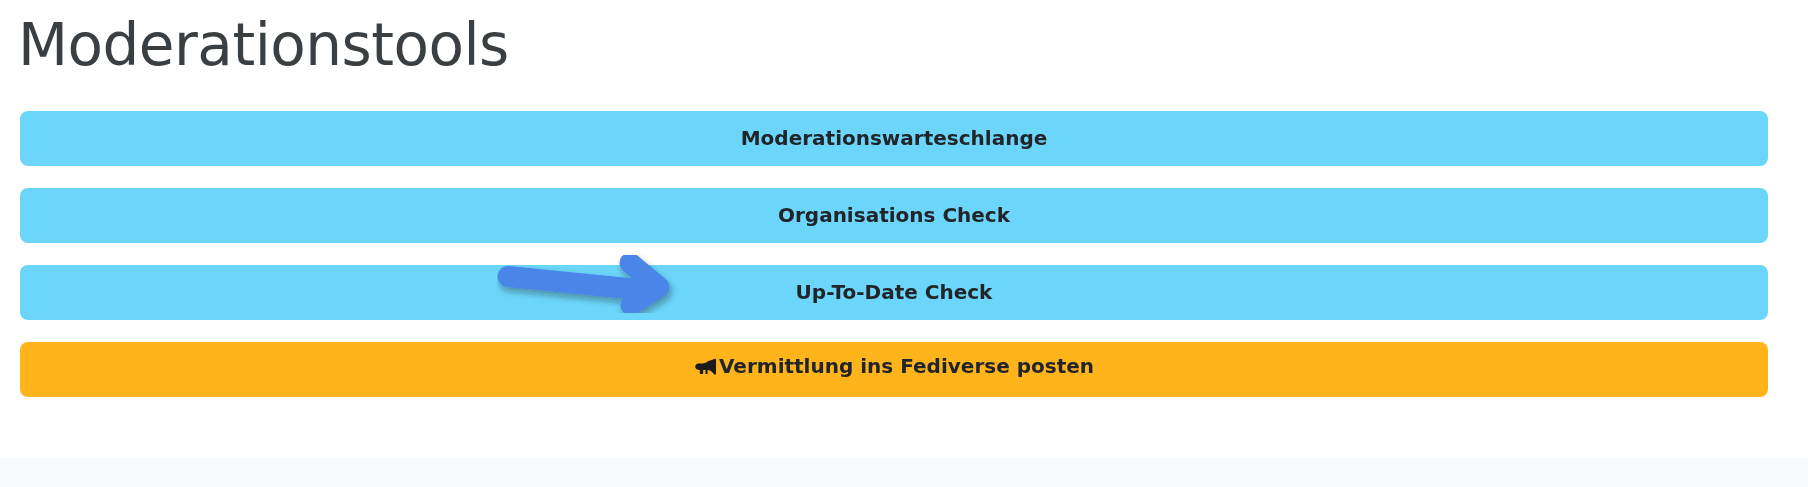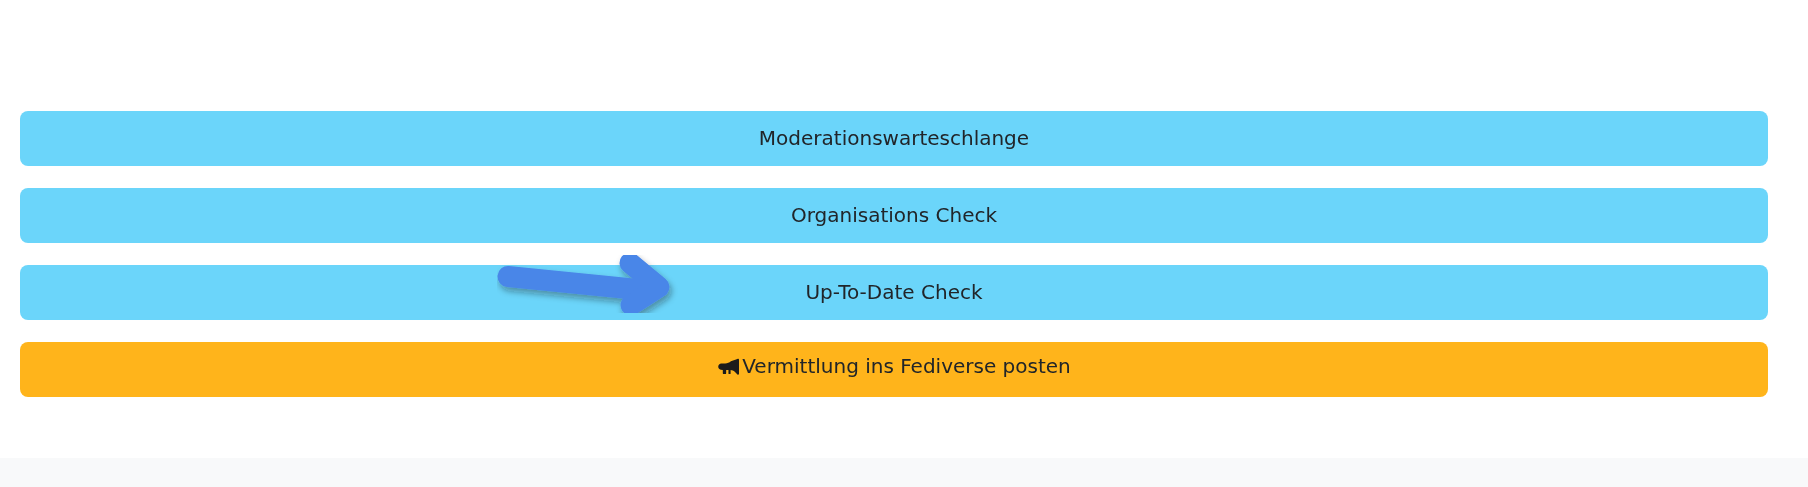--- a/index.html
+++ b/index.html
@@ -65,20 +65,21 @@
   }
   .tool-btn.blue   { background: #6bd5fa; }
   .tool-btn.amber  { background: #ffb41b; margin-bottom: 0; }
 
   .btn-inner {
     display: inline-flex;
     align-items: center;
     justify-content: center;
     gap: 0px;
     height: 44px;
+    font-weight: bold;
   }
   .btn-label { display: inline-block; }
 
   
   .bullhorn {
     display: inline-block;
     width: 22px;
     height: 20px;
     margin-right: 3px;
     position: relative;
@@ -106,20 +107,21 @@
     bottom: 0;
     height: 29px;
     background: #f8f9fa;
   }
 </style>
 </head>
 <body>
 
 <div class="page">
 
+  <h1 class="page-title">Moderationstools</h1>
 
   <div class="btn-stack">
 
     <button class="tool-btn blue">
       <span class="btn-inner">
         <span class="btn-label">Moderationswarteschlange</span>
       </span>
     </button>
 
     <button class="tool-btn blue">

